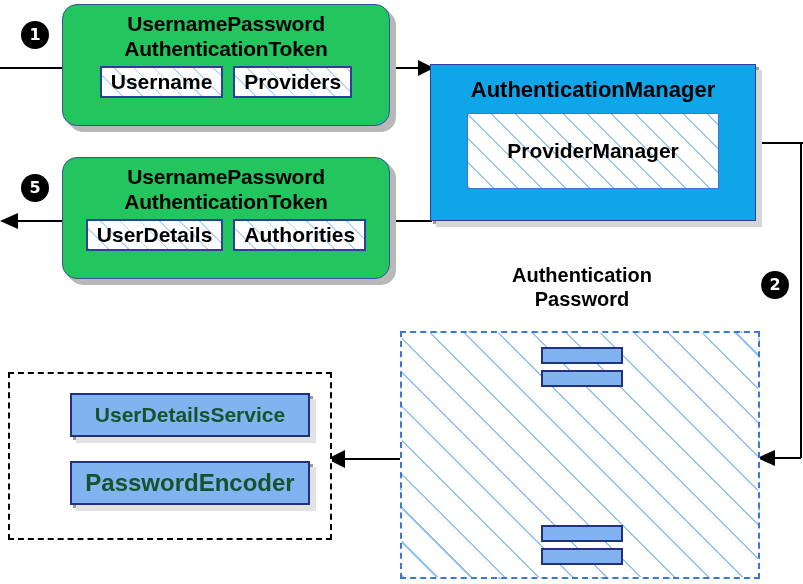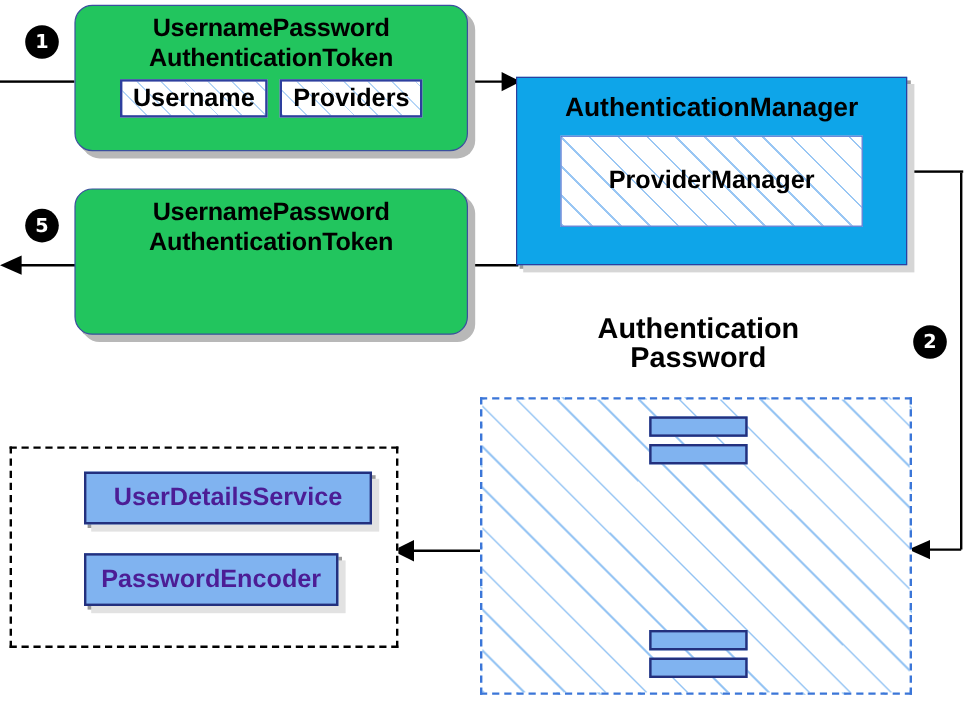--- a/index.html
+++ b/index.html
@@ -109,21 +109,21 @@
     align-items: center;
     justify-content: center;
     box-sizing: border-box;
   }
 
   
   .comp-box {
     background: #80b3f0;
     border: 2px solid #23307e;
     box-sizing: border-box;
-    color: #4c1d95;
+    color: #14532d;
     font-weight: bold;
     font-size: 22px;
     display: flex;
     align-items: center;
     justify-content: center;
     box-shadow: 6px 6px 0 0 #e2e2e2, 3px 3px 0 0 #9a9a9a;
   }
 
   
   .dashed-blue {
@@ -145,21 +145,21 @@
 
   .provider-bar {
     background: #80b3f0;
     border: 2px solid #23307e;
     box-sizing: border-box;
   }
 
   .section-label {
     color: #000;
     font-weight: bold;
-    font-size: 24px;
+    font-size: 20px;
     line-height: 24px;
     text-align: center;
   }
 
   .line-h { background: #000; height: 2px; }
   svg.arrow { display: block; overflow: visible; }
 </style>
 </head>
 <body>
 
@@ -216,20 +216,24 @@
       <div class="field-box">Username</div>
       <div class="field-box">Providers</div>
     </div>
   </div>
 
   <div class="abs token-card" style="left:62px; top:157px; width:328px; height:122px;">
     <div class="token-title">
       <div>UsernamePassword</div>
       <div>AuthenticationToken</div>
     </div>
+    <div class="token-fields">
+      <div class="field-box">UserDetails</div>
+      <div class="field-box">Authorities</div>
+    </div>
   </div>
 
   <div class="abs mgr-card" style="left:430px; top:64px; width:326px; height:157px;">
     <div class="mgr-title">AuthenticationManager</div>
     <div class="mgr-inner" style="width:252px; height:76px; margin-top:10px;">ProviderManager</div>
   </div>
 
   <div class="abs section-label" style="left:460px; top:263px; width:244px;">
     <div>Authentication</div>
     <div>Password</div>
@@ -242,15 +246,15 @@
 
     <div class="abs provider-bar" style="left:139px; top:192px; width:82px; height:17px;"></div>
     <div class="abs provider-bar" style="left:139px; top:215px; width:82px; height:17px;"></div>
   </div>
 
 
   <div class="abs dashed-black" style="left:8px; top:372px; width:324px; height:168px;"></div>
 
   <div class="abs comp-box" style="left:70px; top:393px; width:240px; height:44px; font-size:21px;">UserDetailsService</div>
 
-  <div class="abs comp-box" style="left:70px; top:461px; width:212px; height:44px; font-size:21px;">PasswordEncoder</div>
+  <div class="abs comp-box" style="left:70px; top:461px; width:240px; height:44px; font-size:24px;">PasswordEncoder</div>
 
 </div>
 
 </body></html>

